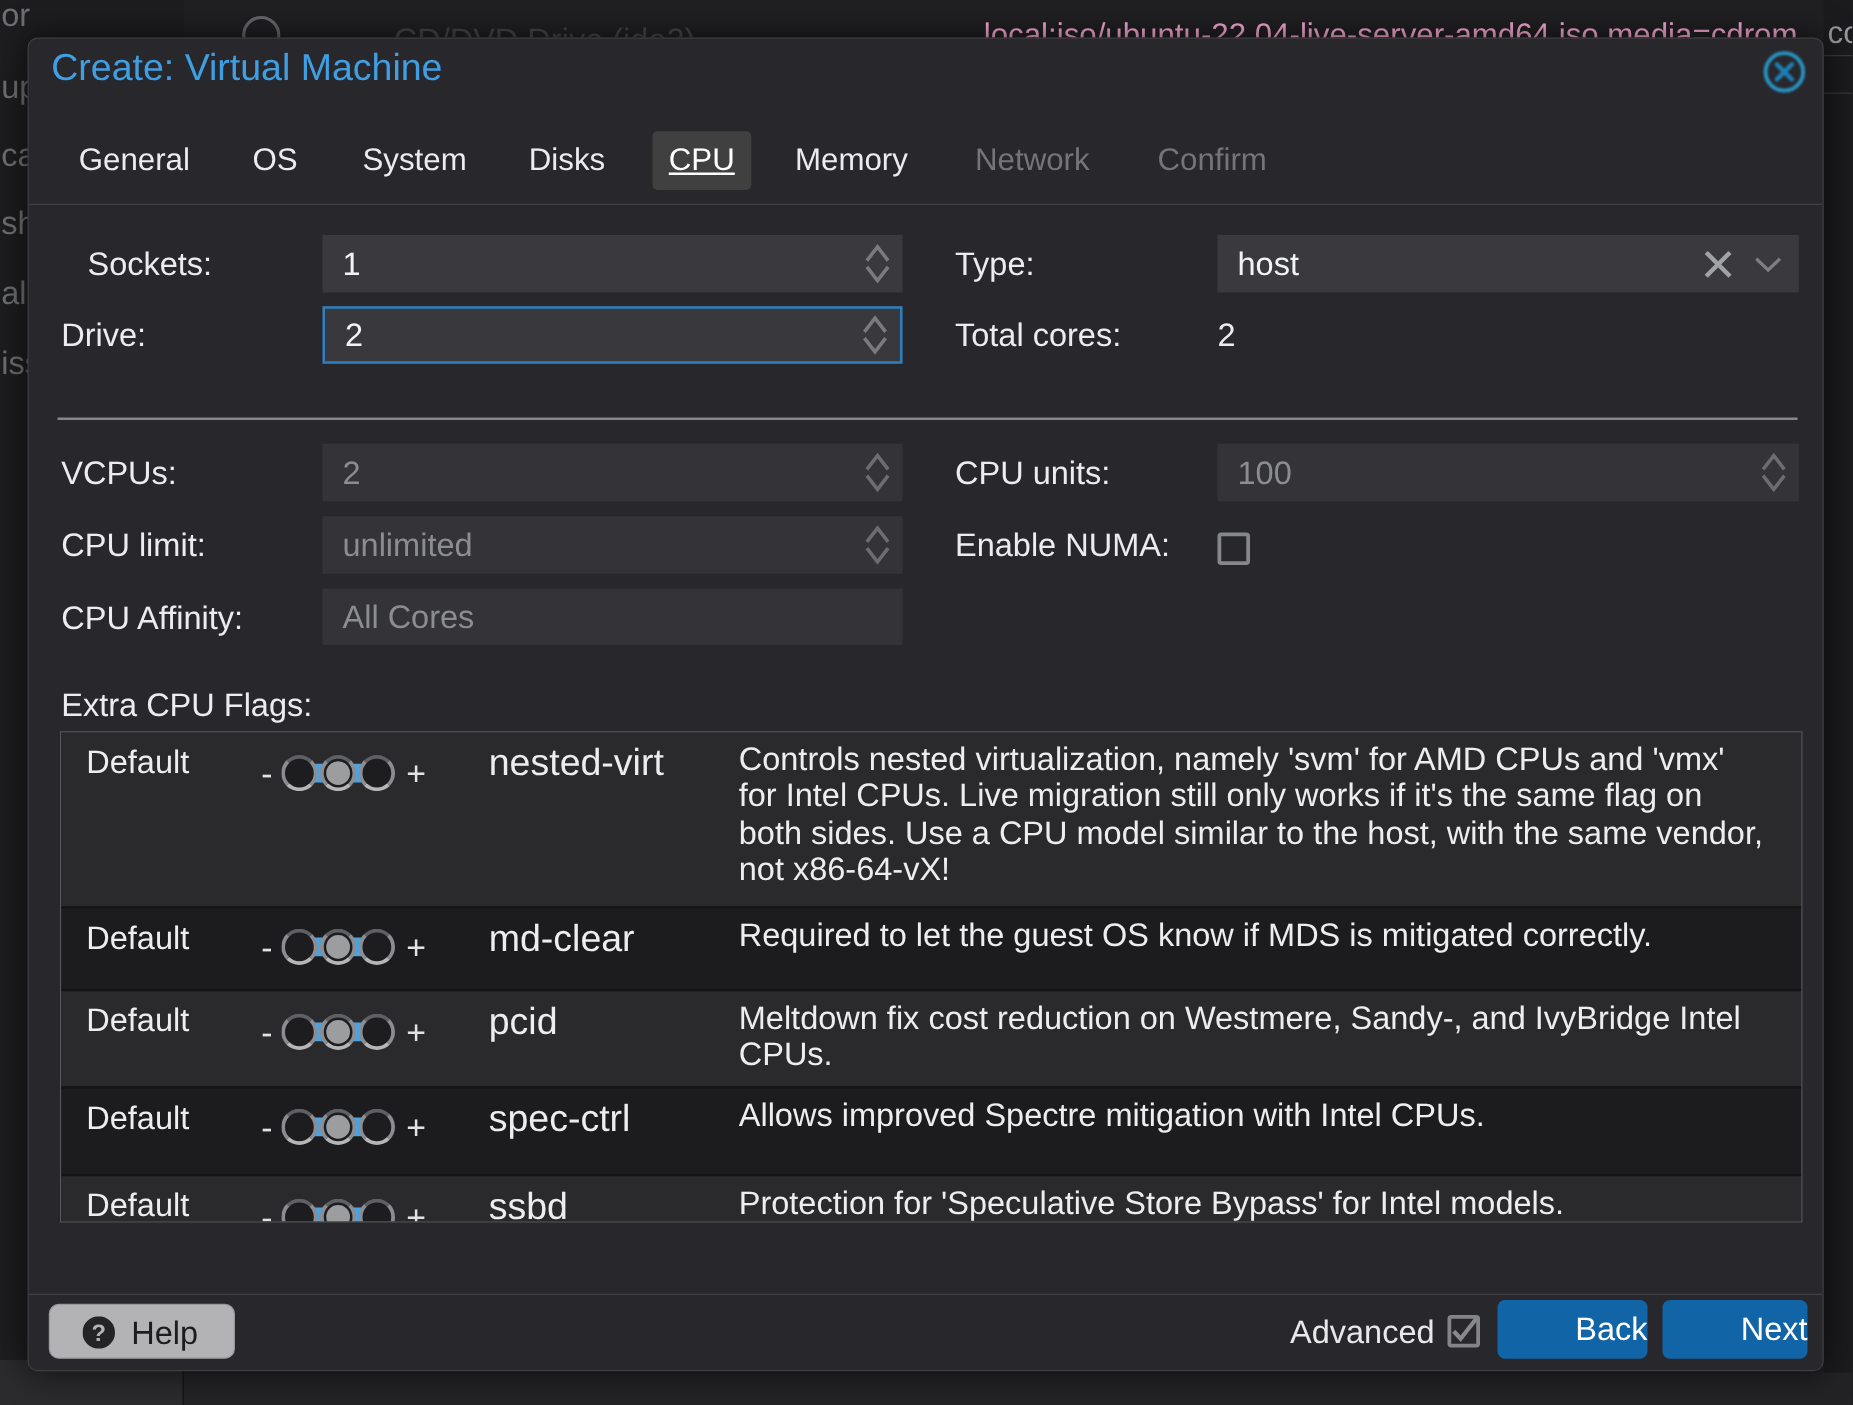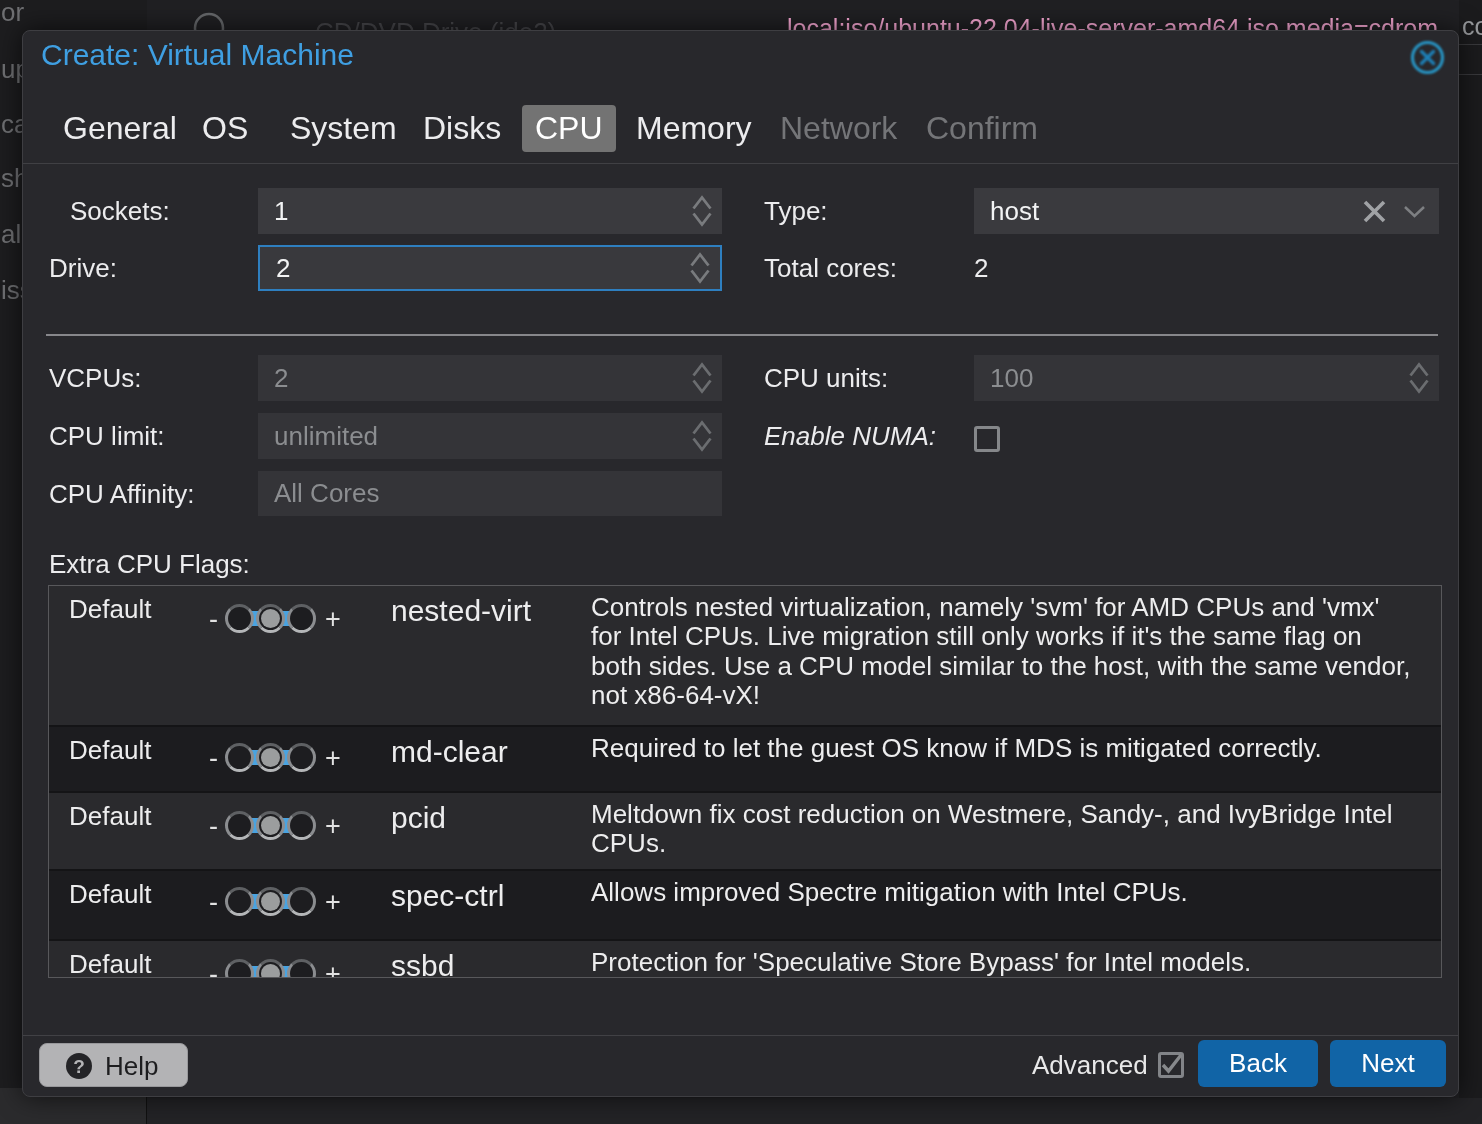--- a/index.html
+++ b/index.html
@@ -15,23 +15,23 @@
   #topstrip { left:147px; top:0; width:1335px; height:30px; background:#202023; overflow:hidden; }
   #rightstrip { left:1459px; top:0; width:23px; height:1124px; background:#1b1b1d; overflow:hidden; }
   #botstrip { left:147px; top:1098px; width:1335px; height:26px; background:#232326; }
 
   
   #modal { left:22px; top:30px; width:1437px; height:1067px; background:#28282c;
     border:1px solid #3e3e42; border-radius:8px; box-shadow:0 0 26px rgba(0,0,0,.65); overflow:hidden; }
   #mtitle { left:18px; top:7px; font-size:30px; color:#3f9fe2; white-space:nowrap; }
 
   
-  .tab { position:absolute; top:74px; height:47px; line-height:47px; font-size:32px;
+  .tab { position:absolute; top:74px; height:47px; line-height:47px; font-size:25px;
     color:#ececee; padding:0 16px; white-space:nowrap; }
-  .tab.active { background:#737373; border-radius:4px; color:#fff; padding:0 13px; }
+  .tab.active { background:#404040; border-radius:4px; color:#fff; padding:0 13px;text-decoration:underline; }
   .tab.dis { color:#747578; }
   #tabline { left:0; top:132px; width:1435px; height:1px; background:#404044; }
 
   
   .lbl { position:absolute; font-size:26px; color:#ececee; white-space:nowrap; }
   .field { position:absolute; background:#3a3a3e; font-size:26px; color:#f2f3f4; }
   .field .tx { position:absolute; left:16px; top:0; line-height:46px; }
   .field.dis { background:#343438; }
   .field.dis .tx { color:#8b8d90; }
   .spin { position:absolute; right:9px; top:5px; }
@@ -60,21 +60,21 @@
   .widget .minus, .widget .plus { position:absolute; font-size:27px; color:#e2e2e2; top:0; line-height:30px;}
 
   
   #toolbar { left:0; top:1004px; width:1435px; height:61px; border-top:1px solid #414145; }
   #helpbtn { position:absolute; left:16px; top:7px; width:149px; height:44px; background:#b3b3b5;
     border-radius:8px; border:1px solid #98989b; color:#1d1d1f; font-size:26px; }
   #advlbl { position:absolute; left:1009px; top:7px; line-height:44px; font-size:26px; color:#e8e8e9; }
   #advchk { position:absolute; left:1135px; top:16px; width:26px; height:26px;
     border:3px solid #828488; border-radius:3px; }
   .btn { position:absolute; top:4px; width:120px; height:47px; background:#1164a6; border-radius:6px;
-    color:#fff; font-size:26px; text-align:center; line-height:47px; }
+    color:#fff; font-size:26px; text-align:right; line-height:47px; }
 </style>
 </head>
 <body>
 <div id="page">
 
   <div id="leftpanel" class="abs">
     <div class="frag" style="top:-3px;">or</div>
     <div class="frag" style="top:54px;">up</div>
     <div class="frag" style="top:109px;">ca</div>
     <div class="frag" style="top:163px;">sh</div>
@@ -163,21 +163,21 @@
     </div>
 
     <div class="lbl" style="left:26px; top:382px; line-height:46px;">CPU limit:</div>
     <div class="field dis" style="left:235px; top:382px; width:464px; height:46px;">
       <div class="tx">unlimited</div>
         <div class="spin"><svg width="22" height="36" viewBox="0 0 22 36">
             <path d="M2.5 15.5 L11 4.5 L19.5 15.5" stroke="#6b6d70" stroke-width="2.8" fill="none"></path>
             <path d="M2.5 20.5 L11 31.5 L19.5 20.5" stroke="#6b6d70" stroke-width="2.8" fill="none"></path>
           </svg></div>
     </div>
-    <div class="lbl" style="left:741px; top:382px; line-height:46px;font-style:italic;">Enable NUMA:</div>
+    <div class="lbl" style="left:741px; top:382px; line-height:46px;">Enable NUMA:</div>
     <div class="abs" style="left:951px; top:395px; width:26px; height:26px; border:3px solid #85878a; border-radius:3px;"></div>
 
     <div class="lbl" style="left:26px; top:440px; line-height:46px;">CPU Affinity:</div>
     <div class="field dis" style="left:235px; top:440px; width:464px; height:45px;">
       <div class="tx" style="line-height:45px; color:#8b8d90;">All Cores</div>
     </div>
 
     <div class="lbl" style="left:26px; top:518px;">Extra CPU Flags:</div>
 
     <div id="ftable" class="abs">

